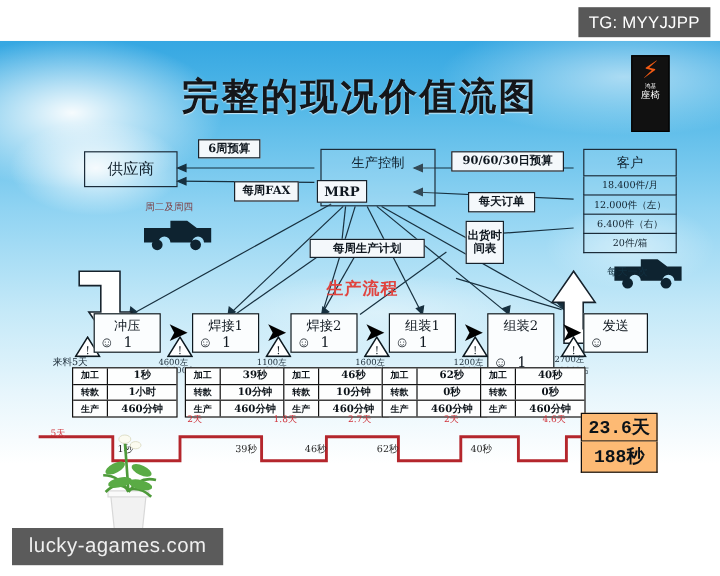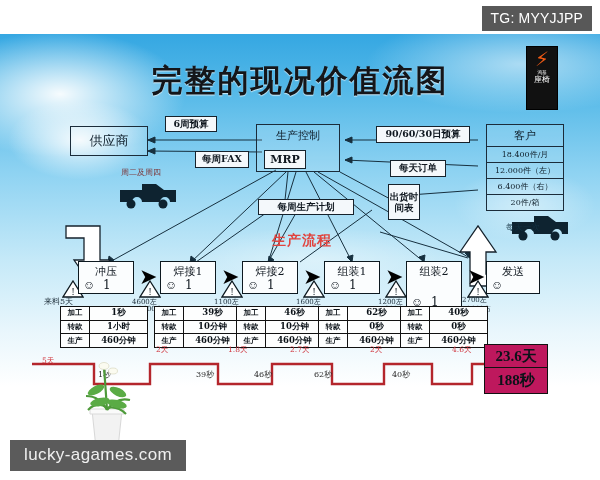--- a/index.html
+++ b/index.html
@@ -84,23 +84,23 @@
     font-size:7.5px;font-weight:700;font-family:"DejaVu Serif","Liberation Serif",serif;color:#0b1218;}
   .dtable .dv{flex:1;display:flex;align-items:center;justify-content:center;
     font-size:8.5px;font-weight:700;font-family:"DejaVu Serif","Liberation Serif",serif;color:#0b1218;}
 
   
   .tl{position:absolute;left:32px;top:356px;width:458px;height:42px;}
   .tl svg{display:block;}
   .tlup{position:absolute;font-size:7.5px;color:#d0343c;font-family:"DejaVu Serif","Liberation Serif",serif;}
   .tldn{position:absolute;font-size:8px;color:#2a2a2a;font-family:"DejaVu Serif","Liberation Serif",serif;}
 
-  .totbox{position:absolute;border:1.6px solid #111;background:#be185d;box-sizing:border-box;
+  .totbox{position:absolute;border:1.6px solid #111;background:#fdba74;box-sizing:border-box;
     display:flex;align-items:center;justify-content:center;font-weight:700;color:#0b1218;
-    font-family:Liberation Serif, serif;text-align:center;}
+    font-family:Liberation Mono, monospace;text-align:center;}
 
   .flowlabel{position:absolute;font-family:"DejaVu Serif","Liberation Serif",serif;
     font-size:14px;font-weight:700;color:#e0443f;letter-spacing:1px;}
 
   svg.ov{position:absolute;left:0;top:0;width:600px;height:480px;pointer-events:none;}
   .plant{position:absolute;left:60px;top:352px;width:92px;height:100px;}
 </style>
 </head>
 <body>
 
@@ -171,21 +171,21 @@
 
   <div class="title">完整的现况价值流图</div>
   <div class="logo">
     <div class="bolt">⚡</div>
     <div class="lt">鸿基</div>
     <div class="lb">座椅</div>
   </div>
 
   <div class="box" style="left:70px;top:126px;width:78px;height:30px;font-size:13px;">供应商</div>
 
-  <div class="box" style="left:256px;top:124px;width:84px;height:48px;align-items:flex-start;padding-top:3px;font-size:11px;">生产控制</div>
+  <div class="box" style="left:267px;top:124px;width:96px;height:48px;align-items:flex-start;padding-top:3px;font-size:11px;">生产控制</div>
 
   <div class="boxw" style="left:264px;top:150px;width:42px;height:19px;font-size:11px;">MRP</div>
 
   <div class="boxw" style="left:165px;top:116px;width:52px;height:16px;font-size:9.5px;">6周预算</div>
 
   <div class="boxw" style="left:195px;top:151px;width:54px;height:17px;font-size:9.5px;">每周FAX</div>
 
   <div class="boxw" style="left:376px;top:126px;width:94px;height:17px;font-size:9.5px;">90/60/30日预算</div>
 
   <div class="boxw" style="left:390px;top:160px;width:56px;height:17px;font-size:9.5px;">每天订单</div>

